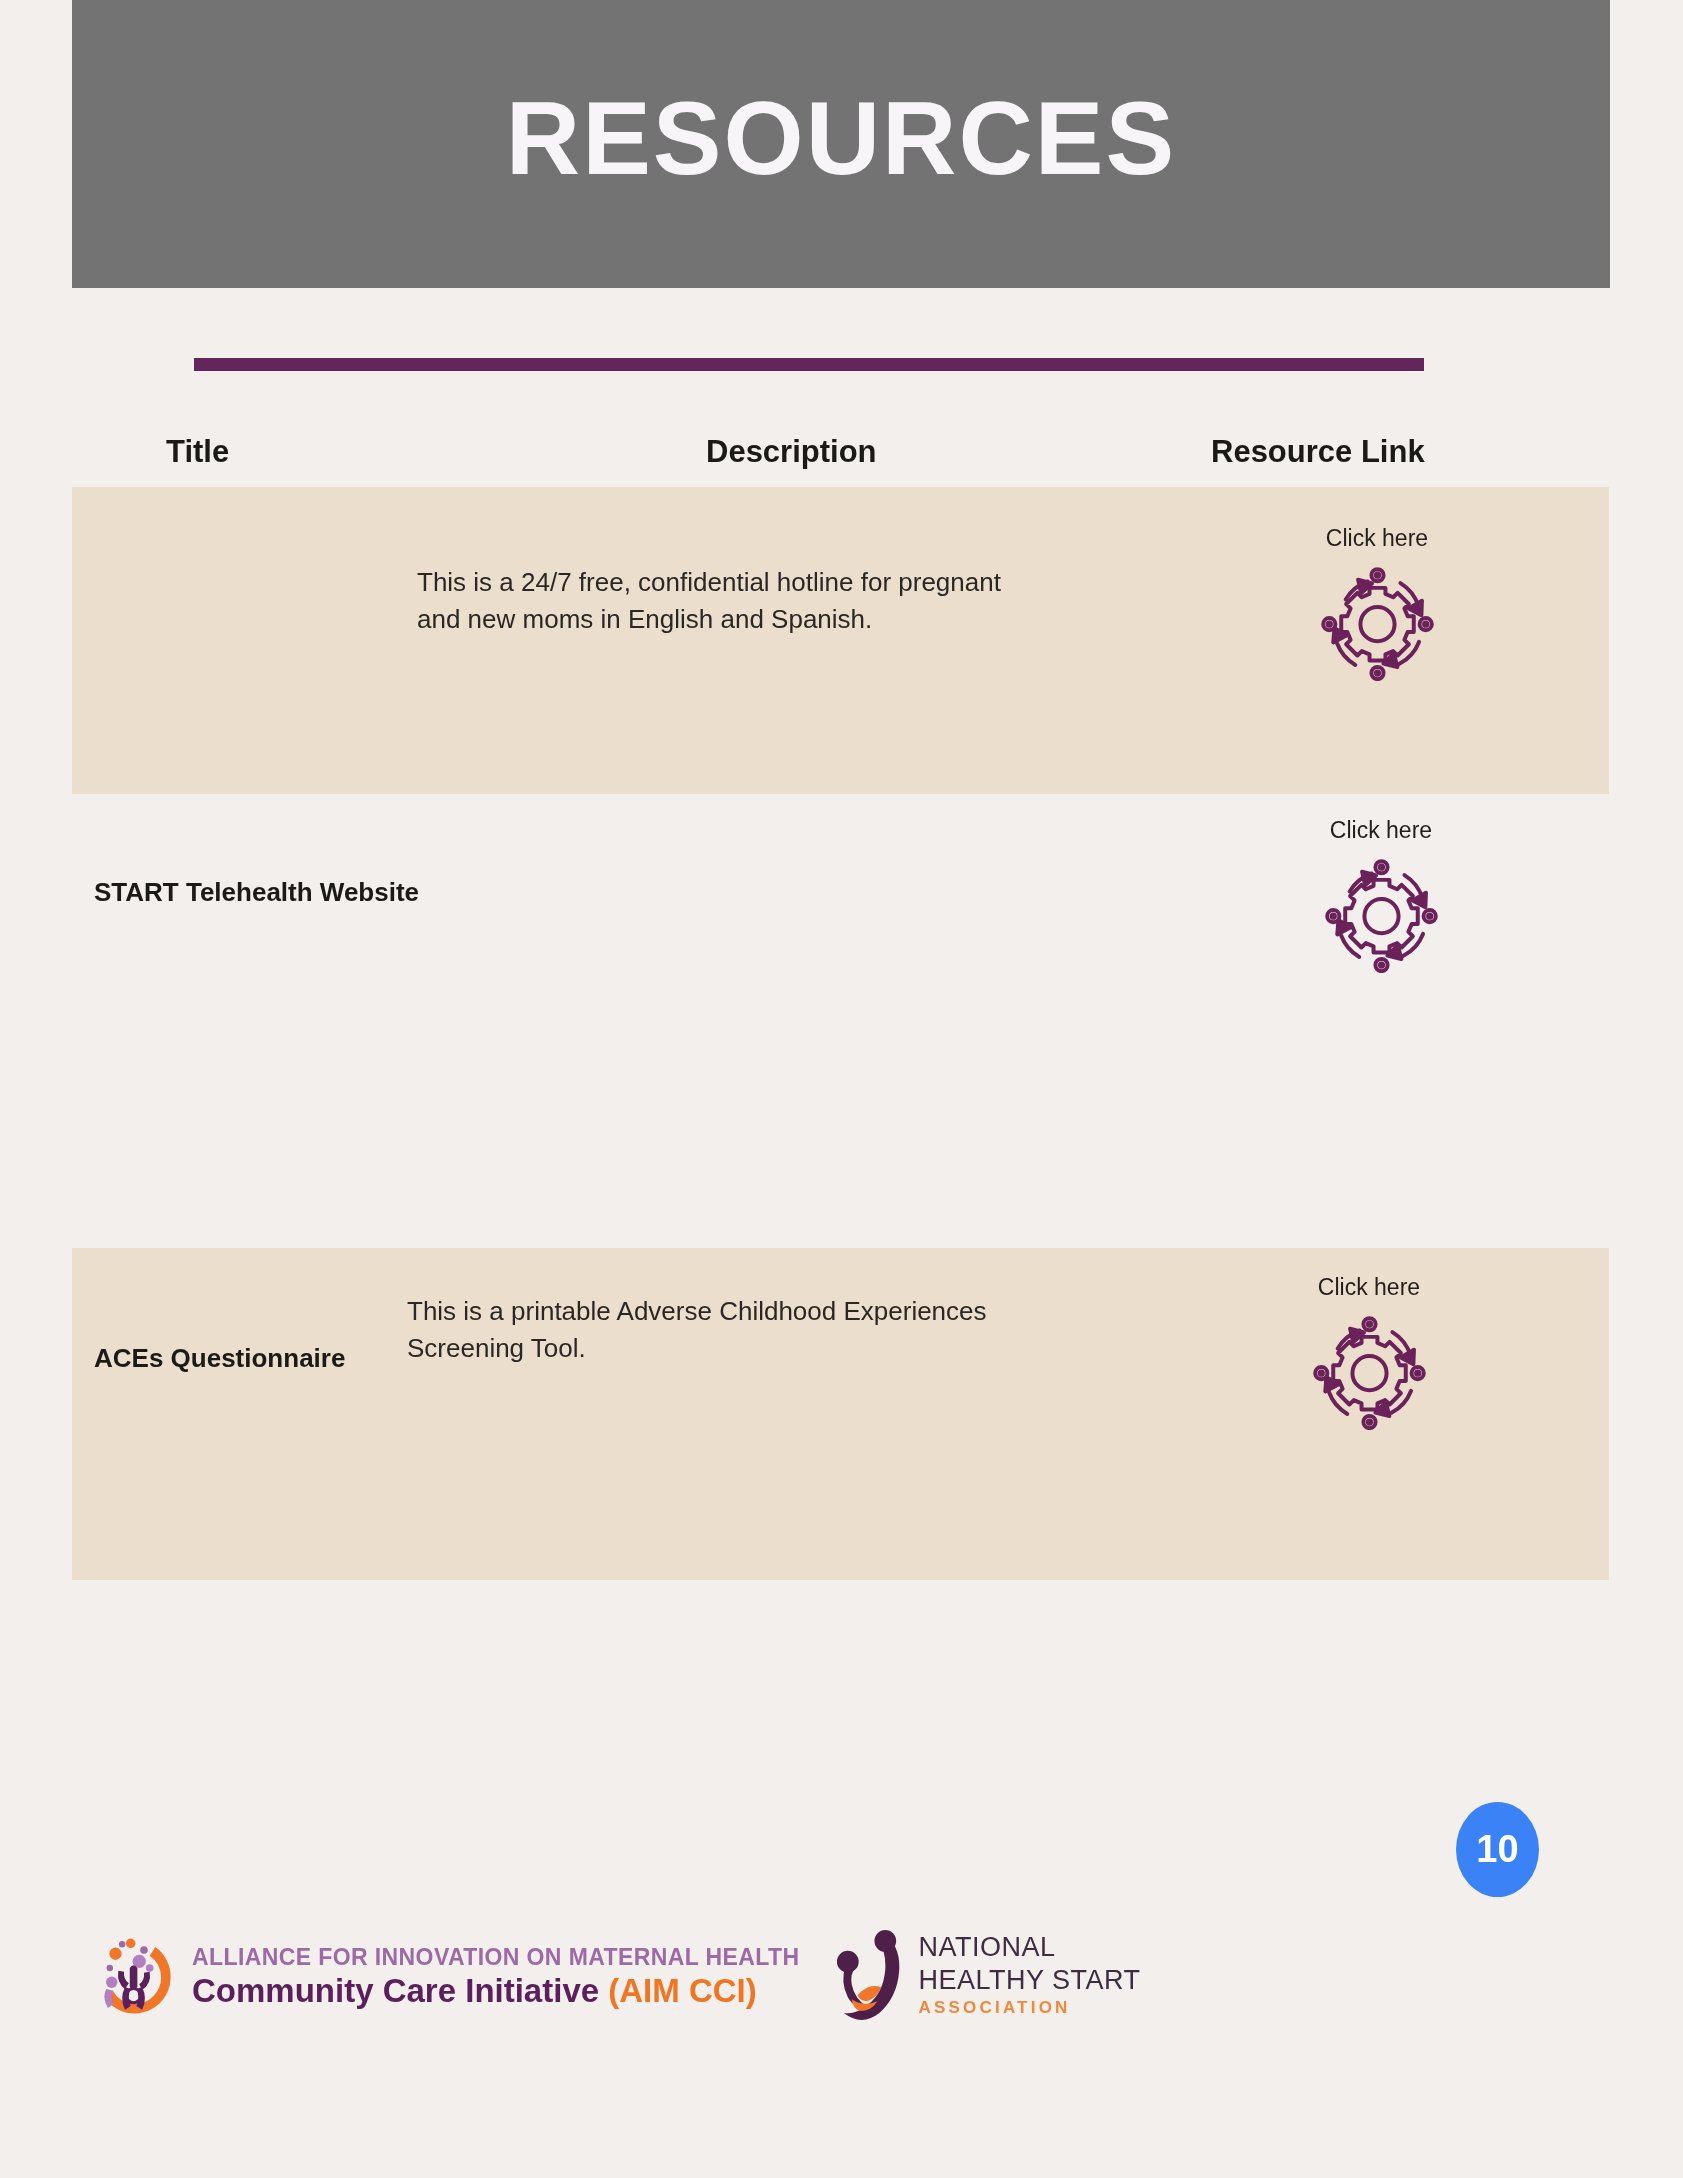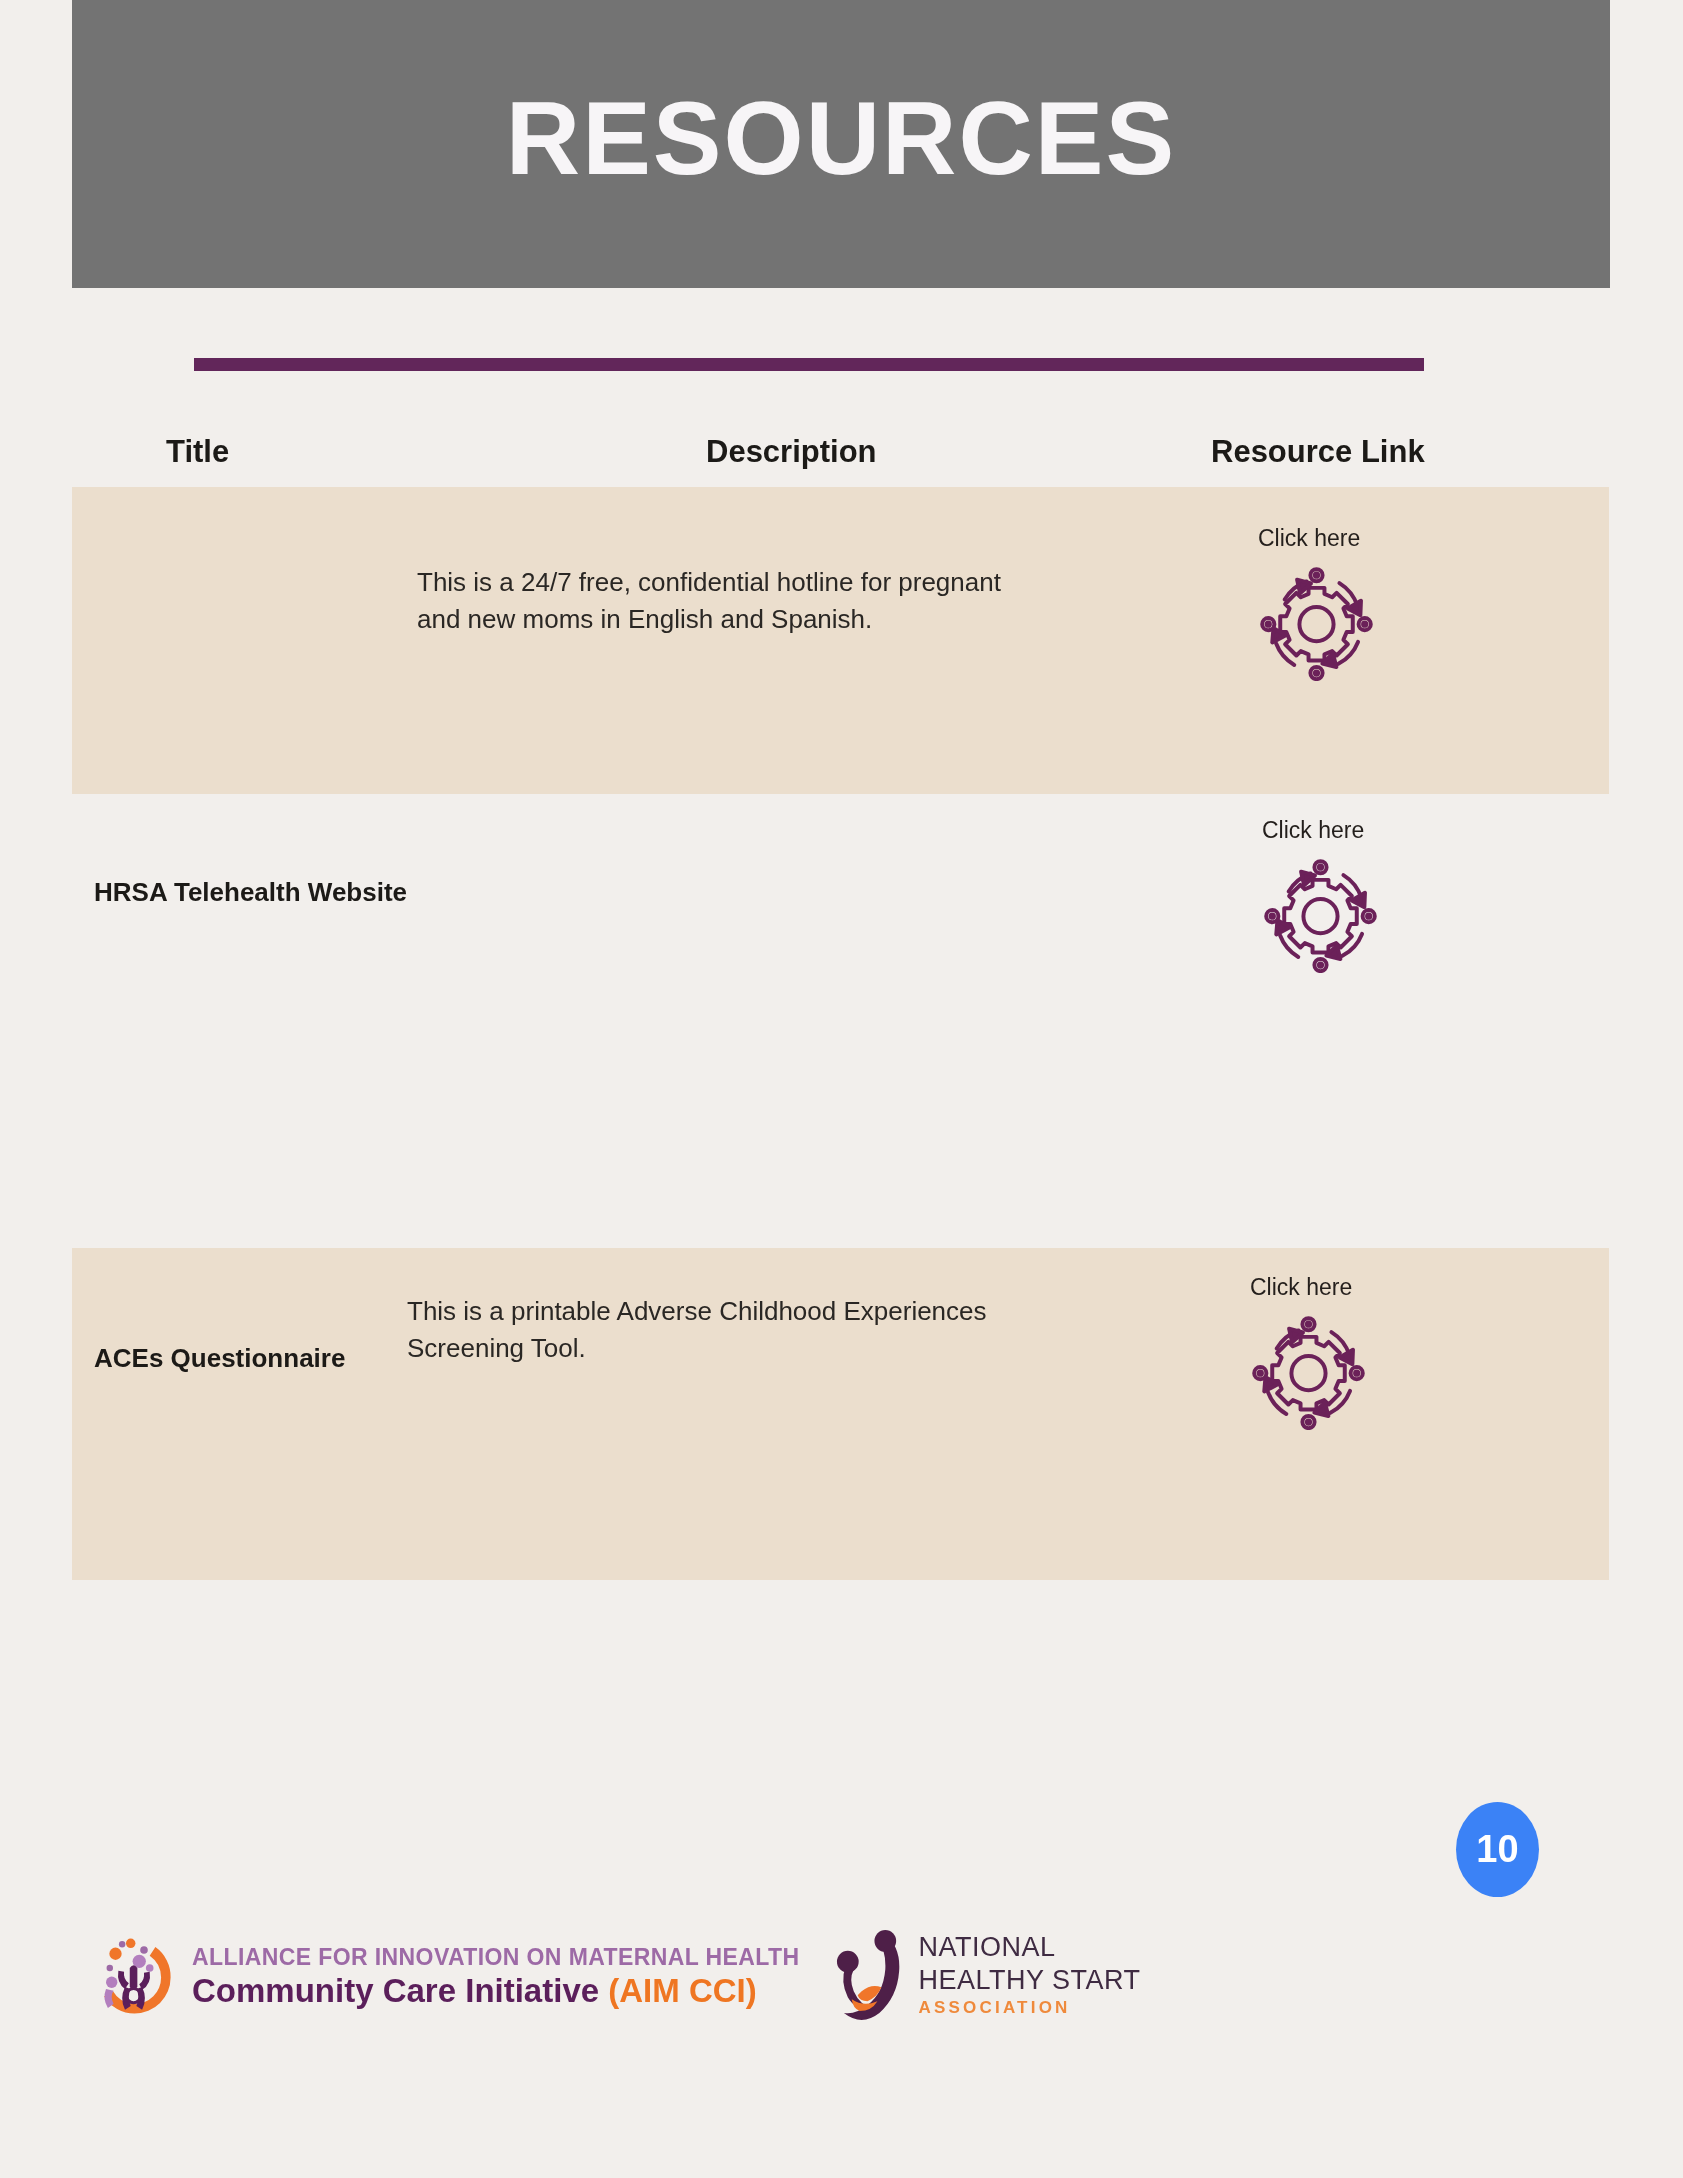--- a/index.html
+++ b/index.html
@@ -93,20 +93,21 @@
   }
   .cell-desc {
     position: absolute;
     width: 594px;
     font-size: 26px;
     color: #2a2724;
     line-height: 1.42;
   }
   .cell-link {
     position: absolute;
+    text-align: center;
     width: 238px;
   }
   .link-label {
     font-size: 23px;
     color: #241f1c;
     line-height: 1;
     display: block;
     margin-bottom: 14px;
   }
   .link-icon {
@@ -241,21 +242,21 @@
             <circle cx="50" cy="93.2" r="5.2"></circle>
             <circle cx="50" cy="93.2" r="1.4" fill="#6b2159"></circle>
             <circle cx="8.8" cy="51.4" r="5.2"></circle>
             <circle cx="8.8" cy="51.4" r="1.4" fill="#6b2159"></circle>
           </svg>
         </span>
       </div>
     </div>
 
     <div class="row row-plain row-2 r2">
-      <div class="cell-title">HRSA Telehealth Website</div>
+      <div class="cell-title">START Telehealth Website</div>
       <div class="cell-link">
         <span class="link-label">Click here</span>
         <span class="link-icon">
           <svg width="117" height="117" viewBox="0 0 100 100" fill="none" stroke="#6b2159" stroke-width="3.4" stroke-linecap="round" stroke-linejoin="round">
             <path d="M43.2 25.6 L43.2 20.4 L56.8 20.4 L56.8 25.6 L63.4 28.4 L67.2 24.6 L76.8 34.2 L73 38 L75.8 44.6 L81 44.6 L81 58.2 L75.8 58.2 L73 64.8 L76.8 68.6 L67.2 78.2 L63.4 74.4 L56.8 77.2 L56.8 82.4 L43.2 82.4 L43.2 77.2 L36.6 74.4 L32.8 78.2 L23.2 68.6 L27 64.8 L24.2 58.2 L19 58.2 L19 44.6 L24.2 44.6 L27 38 L23.2 34.2 L32.8 24.6 L36.6 28.4 Z"></path>
             <circle cx="50" cy="51.4" r="14.6"></circle>
             <path d="M22.8 30.4 A36 36 0 0 1 41.5 14.9"></path>
             <path d="M69.6 16.3 A36 36 0 0 1 84.9 35.6"></path>
             <path d="M85.5 66.6 A36 36 0 0 1 68.7 85.3"></path>
             <path d="M31.0 86.3 A36 36 0 0 1 15.5 68.0"></path>

